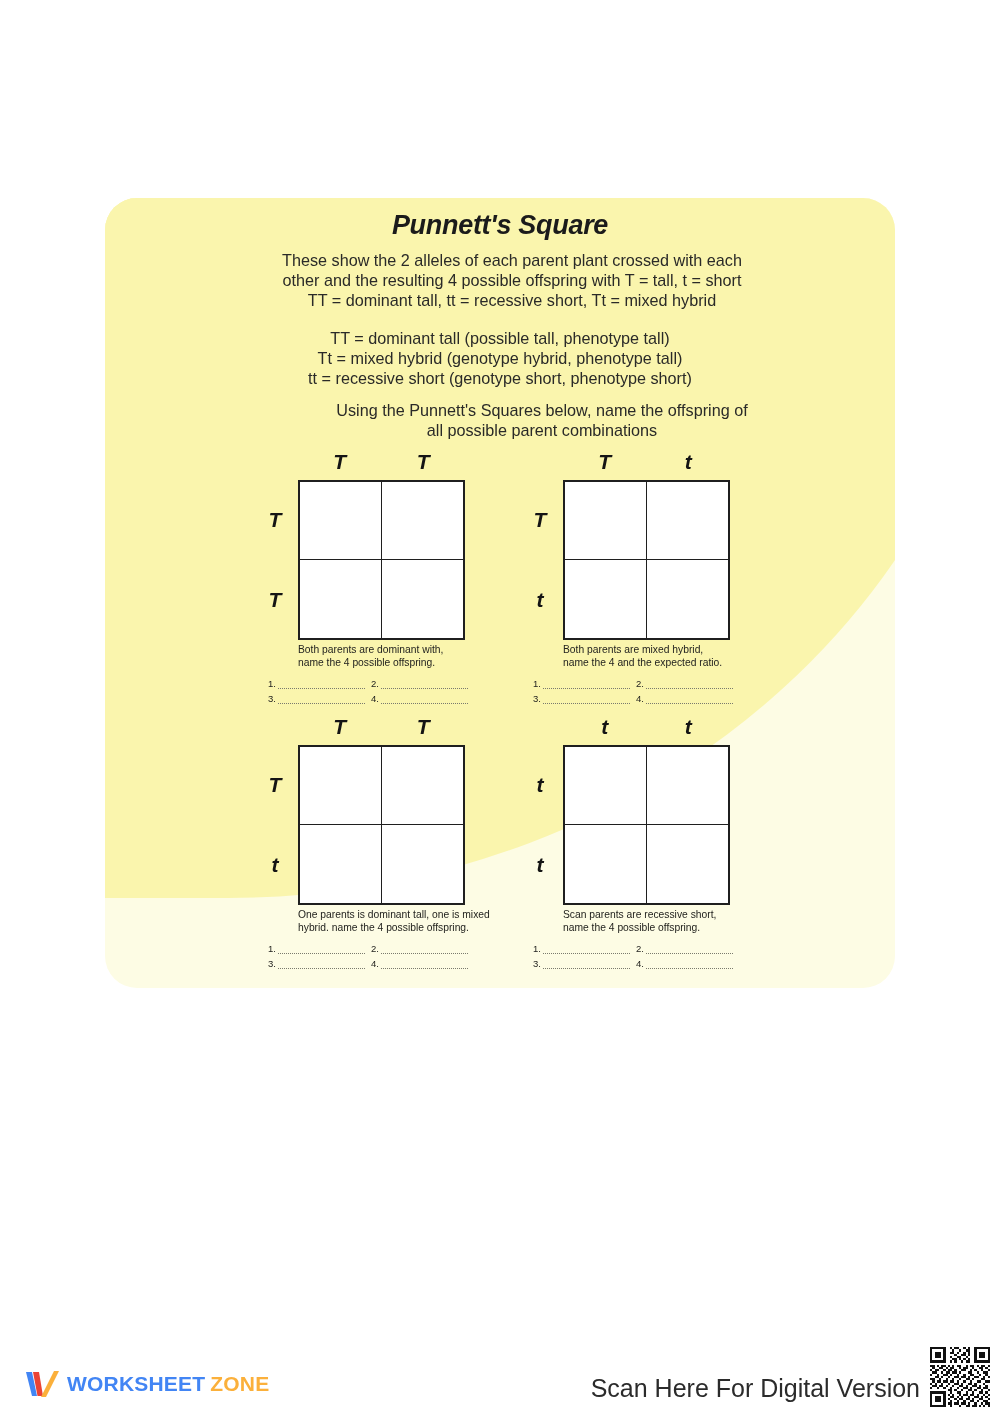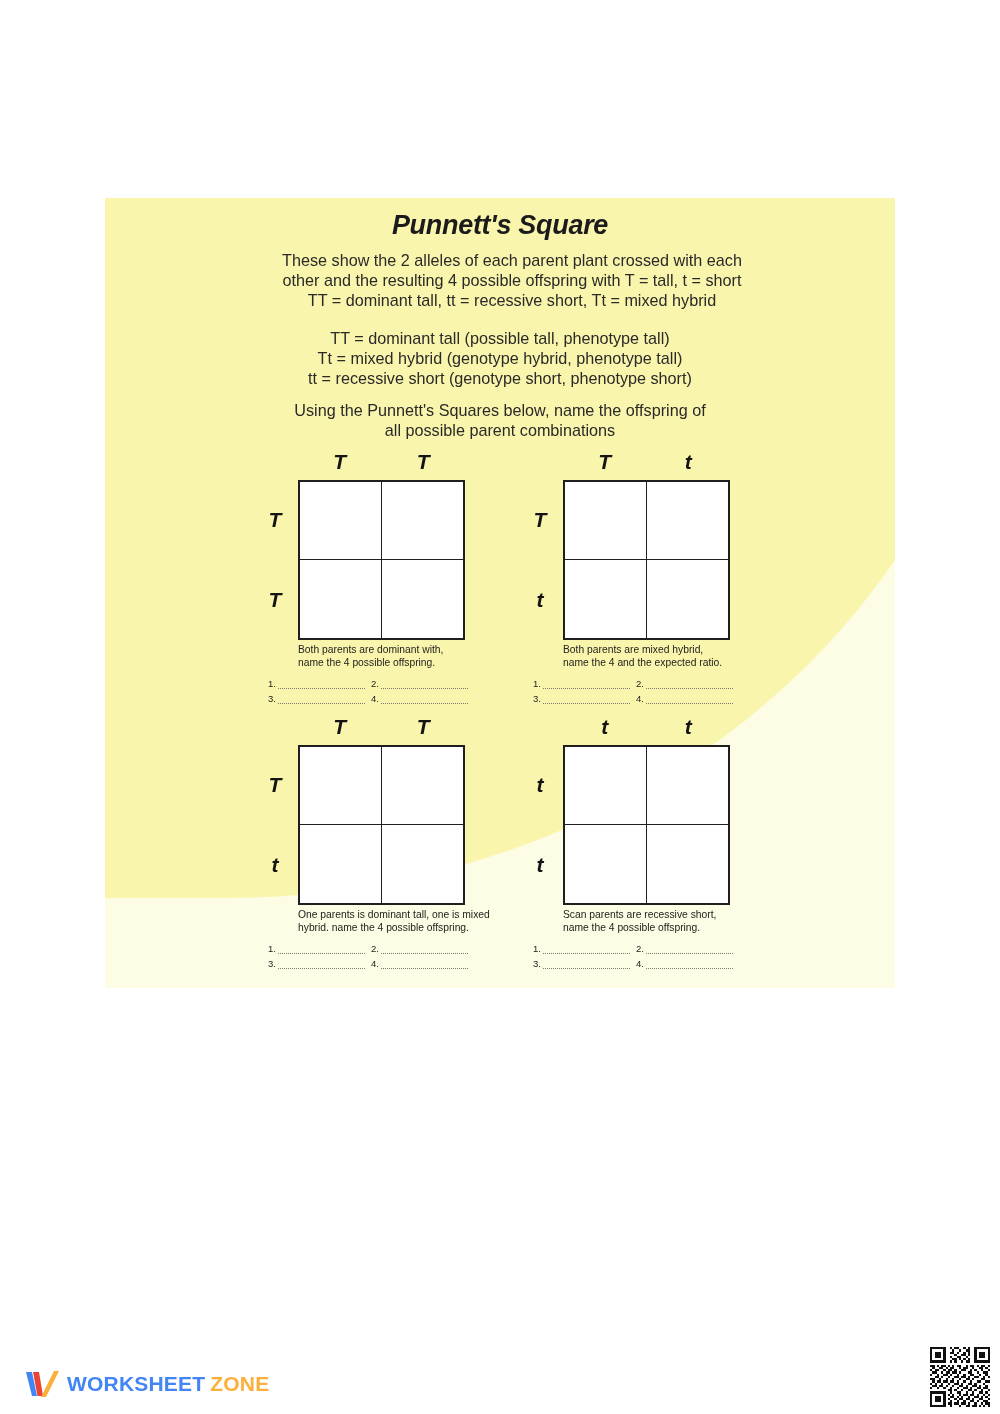--- a/index.html
+++ b/index.html
@@ -17,20 +17,21 @@
 
   
   #worksheet-card {
     position: absolute;
     left: 105px;
     top: 198px;
     width: 790px;
     height: 790px;
     background: #fdfce4;
     overflow: hidden;
+    border-radius: 32px;
   }
   
   #card-blob {
     position: absolute;
     left: -360px;
     top: -300px;
     width: 1270px;
     height: 1000px;
     background: #faf5ad;
     border-radius: 0 0 62% 0 / 0 0 72% 0;
@@ -66,21 +67,21 @@
     position: absolute;
     left: 0;
     width: 100%;
     text-align: center;
     color: #2a2a28;
     font-size: 16.2px;
     line-height: 20px;
   }
   #intro-1 { top: 52px; margin-left: 12px; }
   #intro-2 { top: 130px; }
-  #intro-3 { top: 202px; }
+  #intro-3 { top: 202px; padding-left: 42px; }
   .intro-block div { white-space: nowrap; }
 
   
   .punnett-block {
     position: absolute;
     width: 300px;
   }
   #block-1 { left: 155px; top: 252px; }
   #block-2 { left: 420px; top: 252px; }
   #block-3 { left: 155px; top: 517px; }
@@ -424,20 +425,21 @@
     <svg id="logo-mark" viewBox="0 0 36 32">
       <path d="M2 4 L8 4 L13 28 L8 28 Z" fill="#4285f4"></path>
       <path d="M9 4 L15 4 L19 28 L13.5 28 Z" fill="#ea4335"></path>
       <path d="M30 3 L35 3 L22 29 L17 29 Z" fill="#fbb03b"></path>
     </svg>
     <span id="logo-text">
       <span id="logo-word-1">WORKSHEET</span><span id="logo-word-2">ZONE</span>
     </span>
   </a>
 
+  <div id="scan-text">Scan Here For Digital Version</div>
 </div>
 
 <svg id="qr-code" viewBox="0 0 29 29" shape-rendering="crispEdges">
   <rect width="29" height="29" fill="#ffffff"></rect>
   <g fill="#111111">
     <rect x="1" y="1" width="7" height="1"></rect>
       <rect x="1" y="7" width="7" height="1"></rect>
     <rect x="1" y="1" width="1" height="7"></rect>
       <rect x="7" y="1" width="1" height="7"></rect>
     <rect x="3" y="3" width="3" height="3"></rect>

